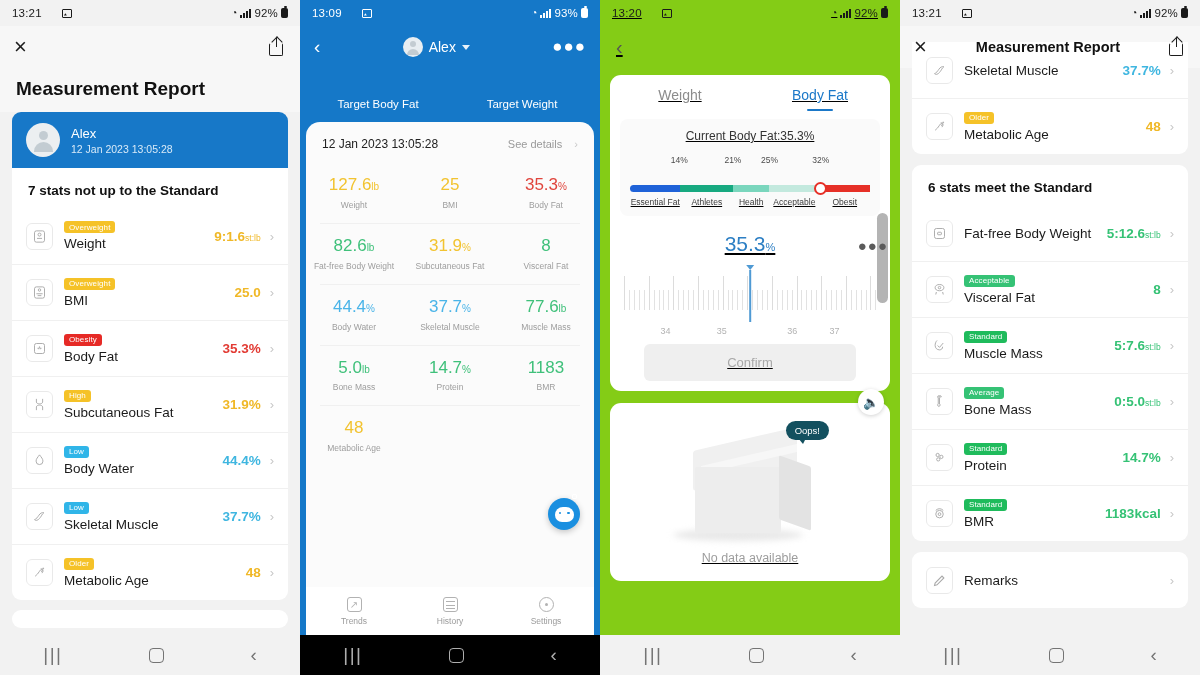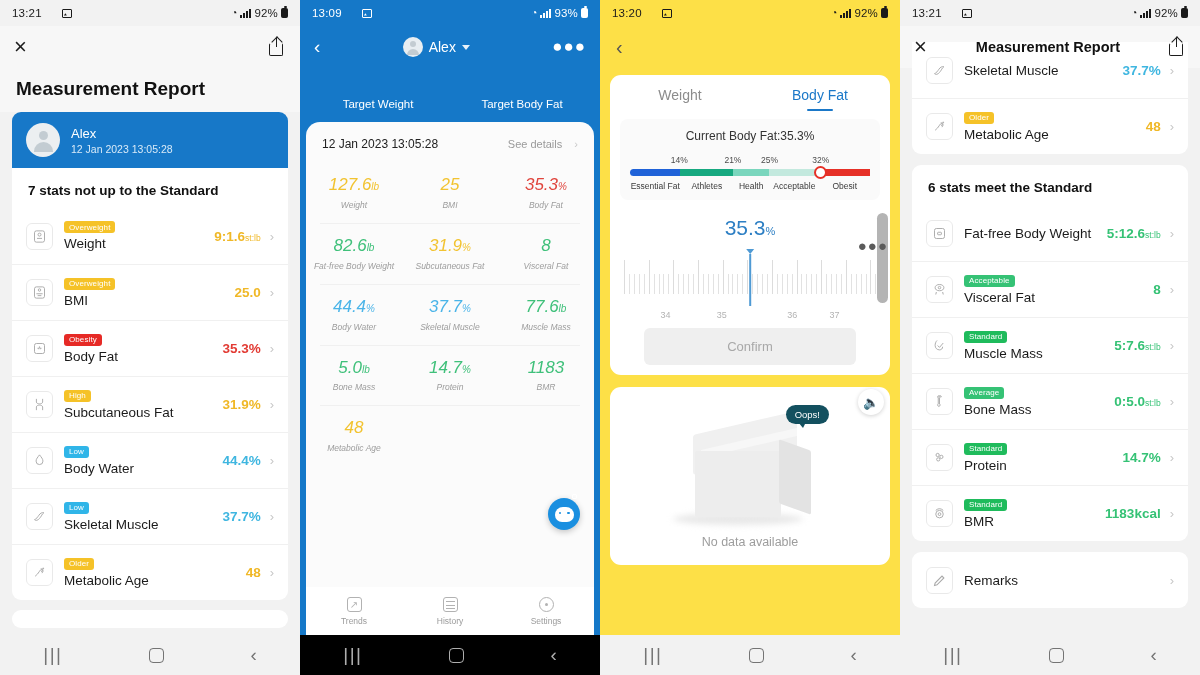--- a/index.html
+++ b/index.html
@@ -95,21 +95,21 @@
   .bl-more { color:#fff; font-size:17px; letter-spacing:1px; }
   .targets { display:flex; margin-top:26px; padding:0 6px; }
   .target { flex:1; text-align:center; color:#ffffff; font-size:11.5px; padding:12px 0; }
   .sheet { position:absolute; left:6px; right:6px; top:122px; bottom:0;
     background:#fbfbfb; border-radius:14px 14px 0 0; }
   .sheet-head { display:flex; align-items:center; padding:15px 16px 12px; }
   .sheet-date { font-size:12px; color:#222; }
   .sheet-det { margin-left:auto; font-size:11px; color:#9a9a9a; }
   .sheet-det .chev { font-size:11px; }
   .grid { display:flex; flex-wrap:wrap; }
-  .cell { width:33.333%; text-align:center; padding:13px 2px 13px; position:relative;font-style:italic; }
+  .cell { width:33.333%; text-align:center; padding:13px 2px 13px; position:relative; }
   .cell .v { font-size:17px; font-weight:300; line-height:1.05; }
   .cell .v .u { font-size:10px; }
   .cell .n { font-size:8.5px; color:#9d9d9d; margin-top:6px; }
   .grid-sep { height:1px; background:#f0f0f0; margin:0 14px; }
   .fab { position:absolute; right:14px; bottom:105px; width:32px; height:32px; border-radius:50%;
     background:#1a8fe0; box-shadow:0 2px 6px rgba(0,0,0,.22);
     display:flex; align-items:center; justify-content:center; }
   .fab .face { width:19px; height:15px; background:#fff; border-radius:9px 9px 8px 8px; position:relative; }
   .fab .face::before{content:"";position:absolute;top:5px;left:4px;width:2.5px;height:2.5px;border-radius:50%;background:#1a8fe0;}
   .fab .face::after{content:"";position:absolute;top:5px;right:4px;width:2.5px;height:2.5px;border-radius:50%;background:#1a8fe0;}
@@ -121,31 +121,31 @@
   .tab { flex:1; display:flex; flex-direction:column; align-items:center; gap:4px; color:#9b9b9b; }
   .tab .tl { font-size:8.5px; }
   .tsq { width:15px; height:15px; border:1.2px solid #b2b2b2; border-radius:3px; position:relative; }
   .tsq.arrow::after{content:"↗";position:absolute;inset:0;font-size:10px;line-height:13px;text-align:center;color:#b2b2b2;}
   .tsq.cal::before{content:"";position:absolute;top:3px;left:2px;right:2px;height:1px;background:#b2b2b2;}
   .tsq.cal::after{content:"";position:absolute;top:7px;left:2px;right:2px;height:1px;background:#b2b2b2;box-shadow:0 3px 0 #b2b2b2;}
   .tcirc { width:15px;height:15px;border:1.2px solid #b2b2b2;border-radius:50%;position:relative; }
   .tcirc::after{content:"";position:absolute;top:5px;left:5px;width:3px;height:3px;border-radius:50%;background:#b2b2b2;}
 
   
-  .p3 { background:#fde047; height:635px; position:relative; }
+  .p3 { background:#84cc16; height:635px; position:relative;text-decoration:underline; }
   .p3-back { padding:10px 16px; color:#555; font-size:20px; font-weight:300; }
   .p3-card { margin:6px 10px 0; background:#fff; border-radius:11px; padding-bottom:10px; position:relative; }
   .p3-tabs { display:flex; padding-top:12px; }
   .p3-tab { flex:1; text-align:center; font-size:14px; color:#8c8c8c; padding-bottom:8px; position:relative; }
   .p3-tab.active { color:#1b78c8; }
   .p3-tab.active::after { content:""; position:absolute; bottom:0; left:50%; transform:translateX(-50%);
     width:26px; height:2.5px; background:#1b78c8; border-radius:2px; }
   .fat-box { margin:8px 10px 0; background:#fafafa; border-radius:8px; padding:10px 8px 9px; }
   .fat-cur { text-align:center; font-size:12px; color:#333; margin-bottom:12px; }
-  .scale-ticks { display:flex; padding:0 2px; margin-bottom:2px; }
+  .scale-ticks { display:flex; padding:0 2px; margin-bottom:18px; }
   .scale-ticks span { font-size:8.5px; color:#4b4b4b; position:relative; }
   .scale-bar { height:7px; border-radius:4px; display:flex; overflow:visible; position:relative; margin:0 2px; }
   .sbseg { height:7px; }
   .sbseg:first-child { border-radius:4px 0 0 4px; }
   .sbseg:last-child { border-radius:0 4px 4px 0; }
   .knob { position:absolute; top:-3px; width:13px; height:13px; border-radius:50%;
     background:#fff; border:2.5px solid #e63027; }
   .scale-labels { display:flex; margin-top:5px; padding:0 2px; }
   .scale-labels span { font-size:8.5px; color:#3a3a3a; text-align:center; }
   .big-val { text-align:center; margin-top:16px; font-size:21px; color:#2d7fc4; font-weight:300; }
@@ -368,22 +368,22 @@
               <i class="head"></i>
               <i class="body"></i>
             </span>
           <span class="bl-name">Alex</span>
           <span class="caret-dn"></span>
         </div>
         <span class="bl-more">●●●</span>
       </div>
 
       <div class="targets">
+        <div class="target">Target Body Fat</div>
         <div class="target">Target Weight</div>
-        <div class="target">Target Body Fat</div>
       </div>
 
       <div class="sheet">
         <div class="sheet-head">
           <span class="sheet-date">12 Jan 2023 13:05:28</span>
           <span class="sheet-det"><span>See details</span> <span class="chev">›</span></span>
         </div>
         <div id="p2grid">
             <div class="grid">
               <div class="cell">

